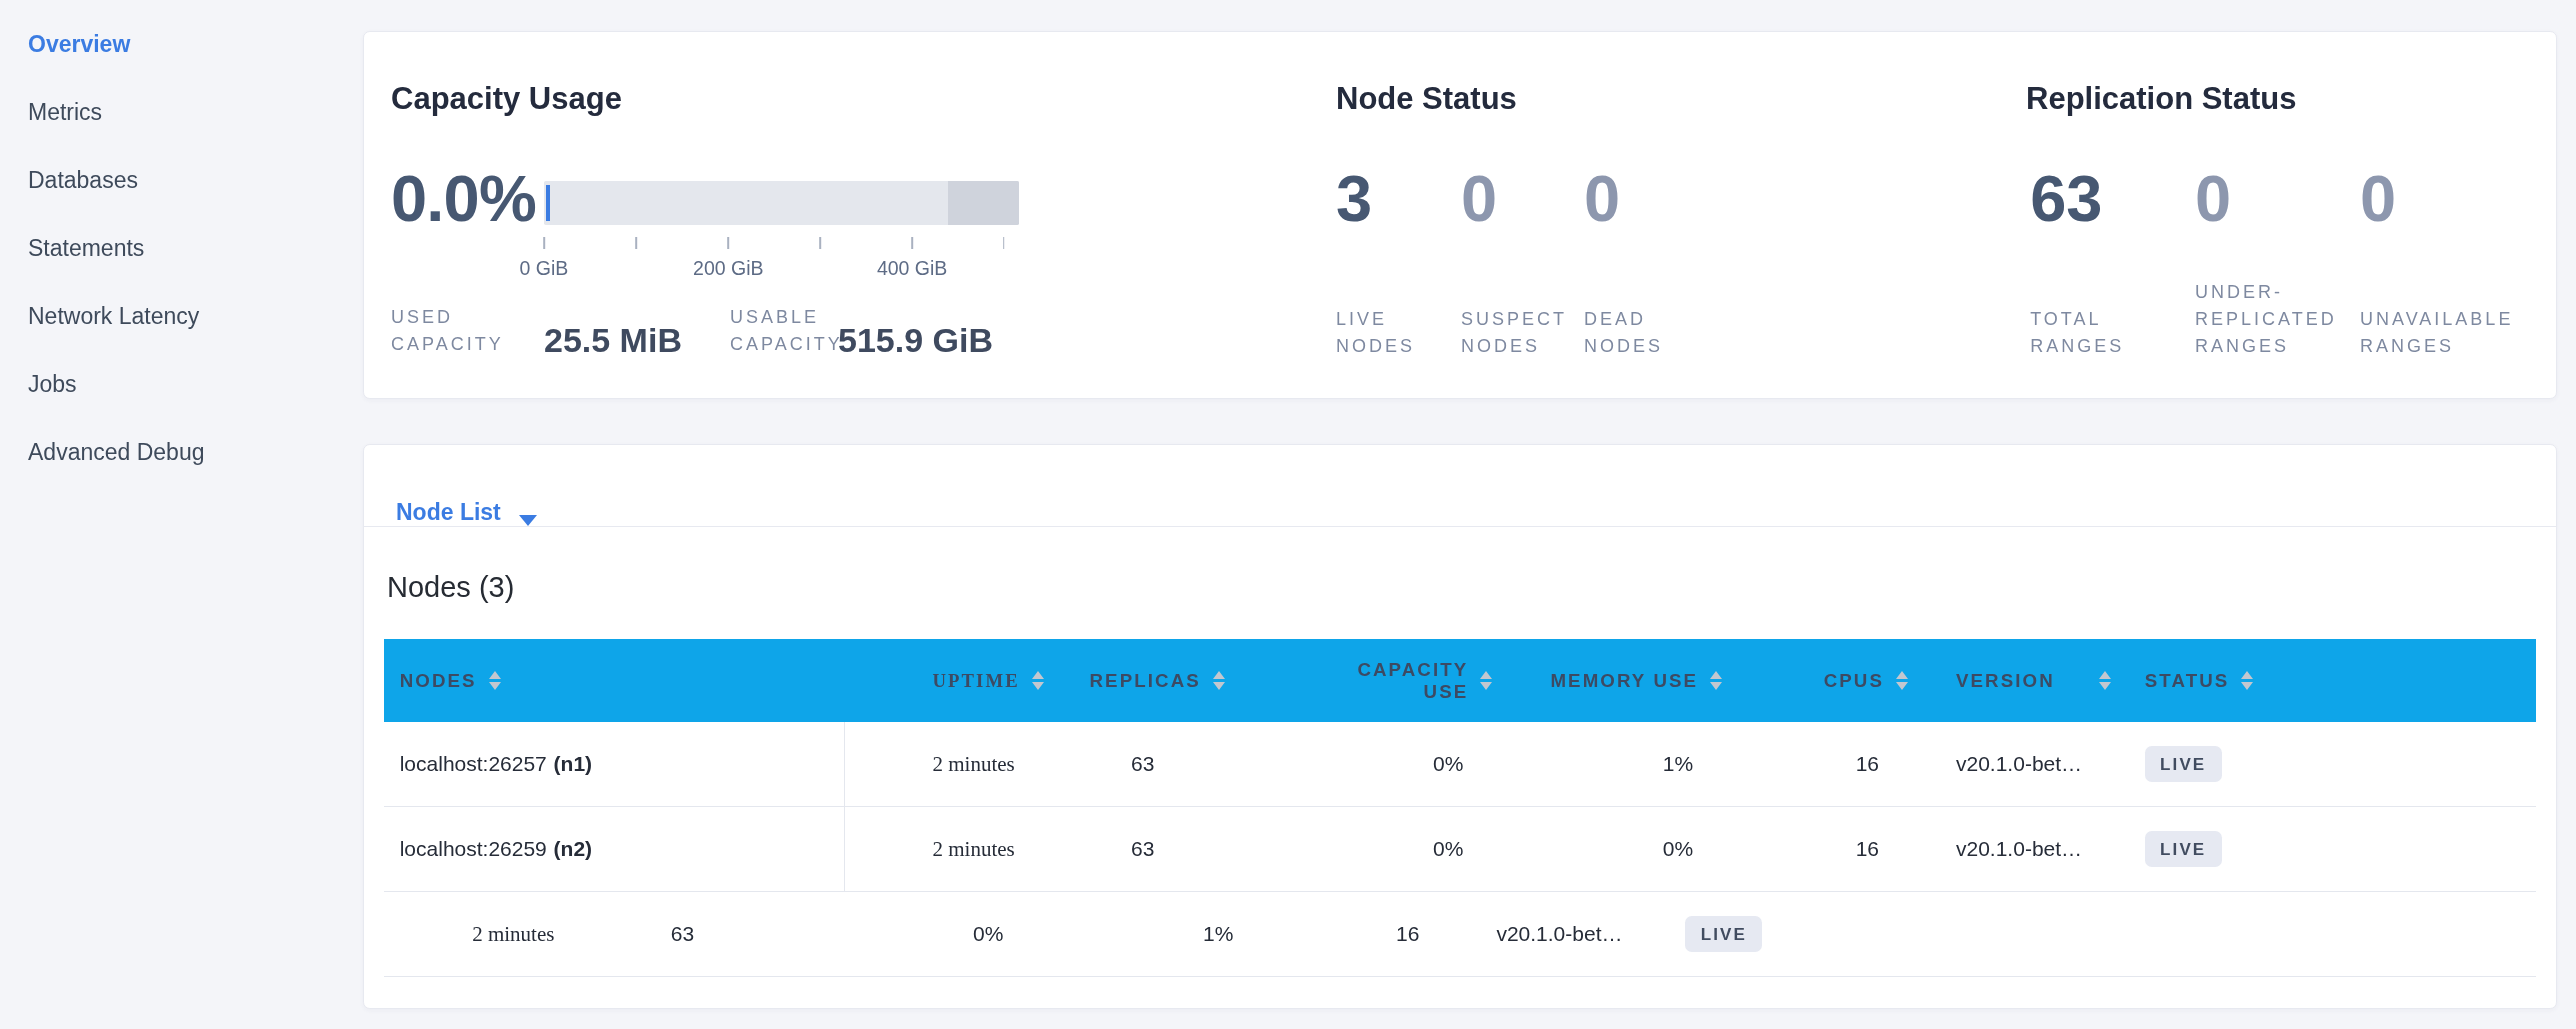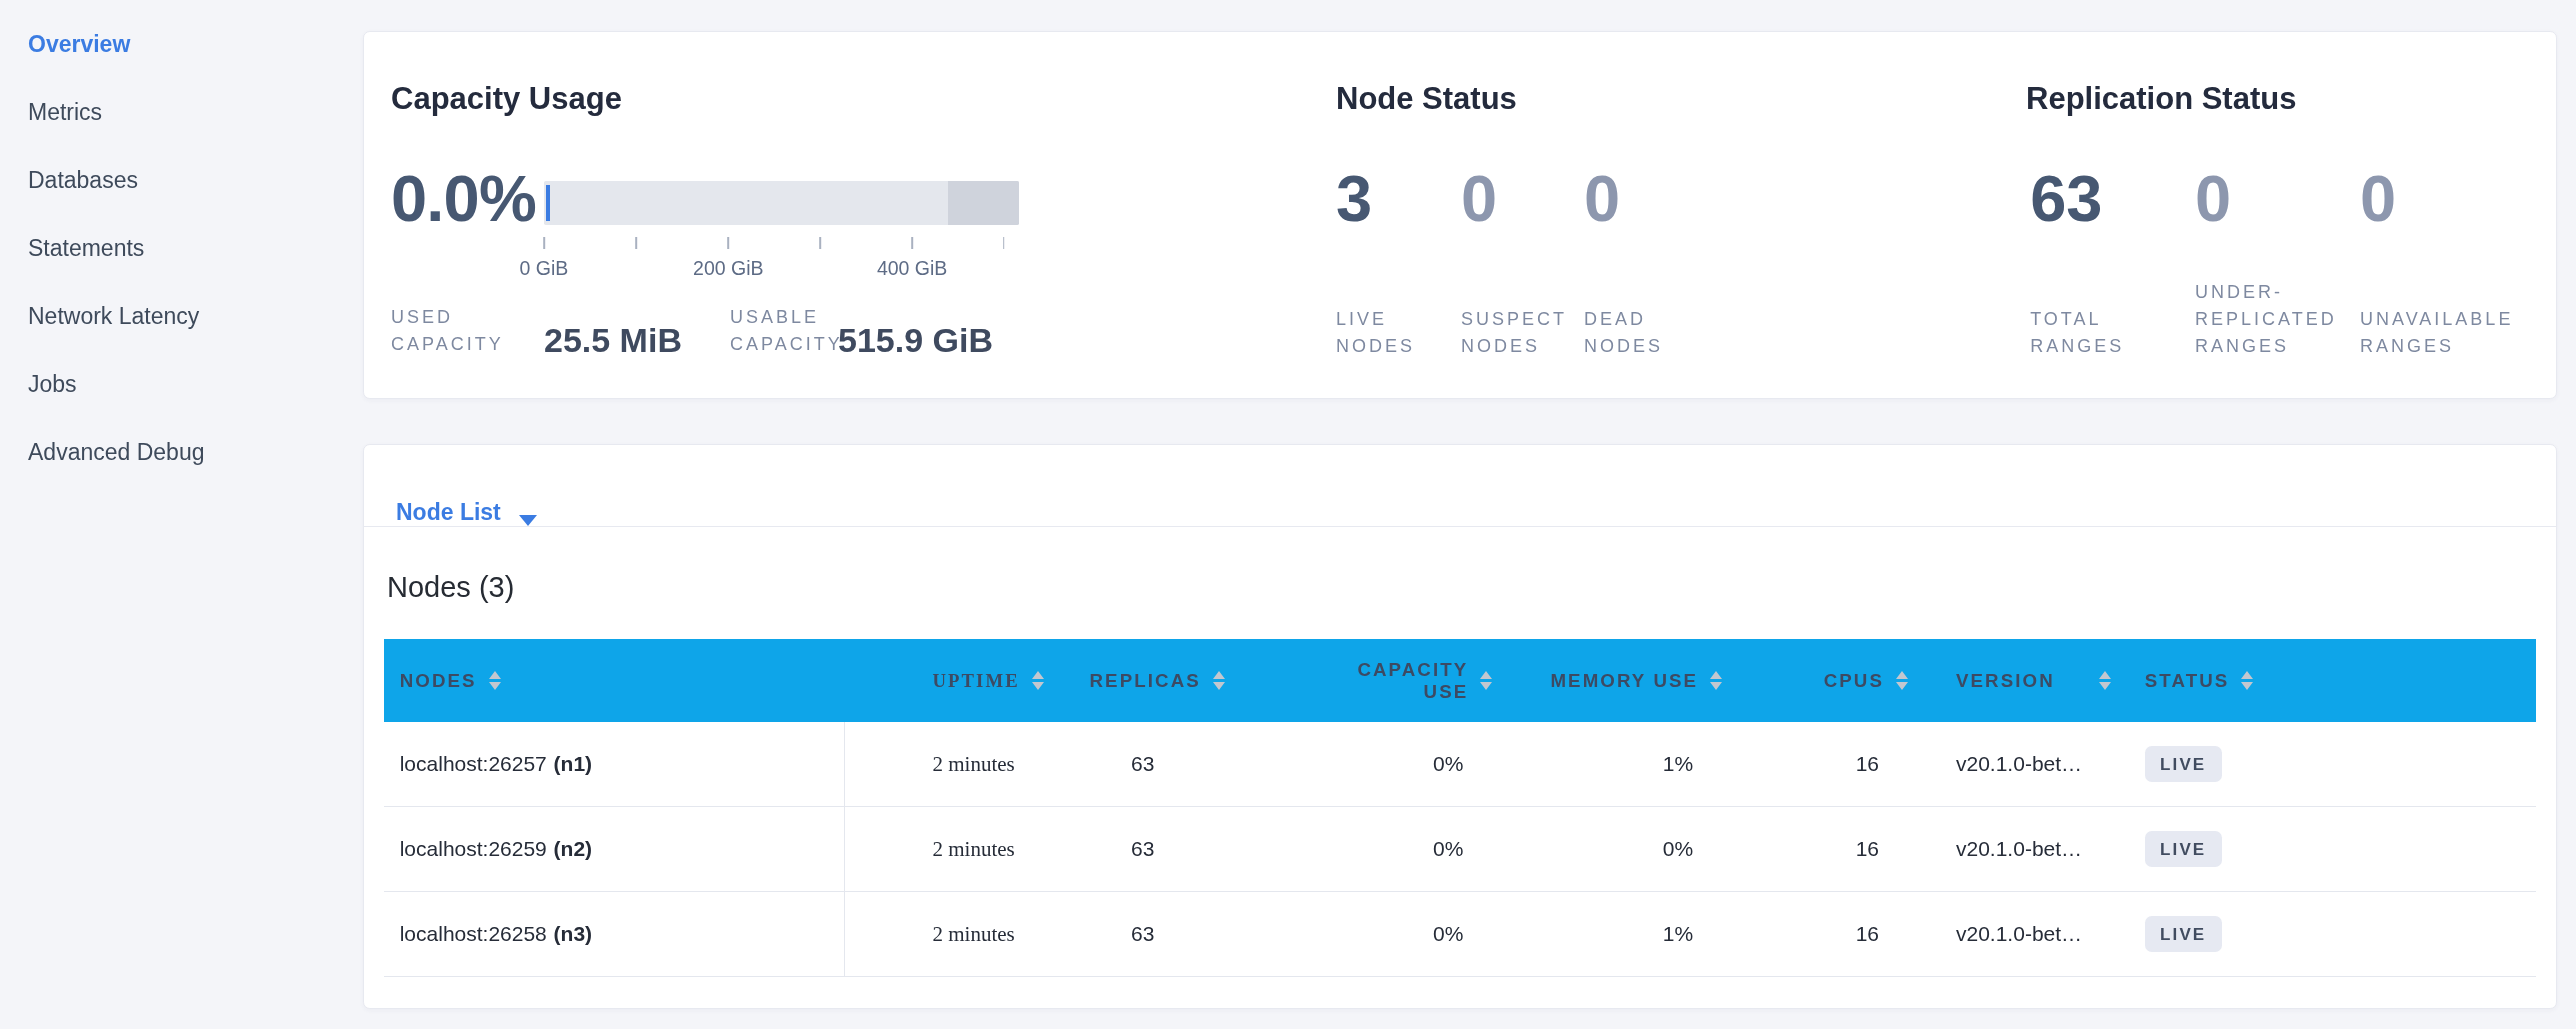--- a/index.html
+++ b/index.html
@@ -250,24 +250,20 @@
       <div class="td c4">0%</div>
       <div class="td c5">0%</div>
       <div class="td c6">16</div>
       <div class="td c7">v20.1.0-bet…</div>
       <div class="td c8">
         <span class="badge">LIVE</span>
       </div>
     </div>
 
     <div class="tr">
-      <div class="td c1 node-name">
-        <span>localhost:26258</span>
-          <b>(n3)</b>
-      </div>
       <div class="td c2">2 minutes</div>
       <div class="td c3">63</div>
       <div class="td c4">0%</div>
       <div class="td c5">1%</div>
       <div class="td c6">16</div>
       <div class="td c7">v20.1.0-bet…</div>
       <div class="td c8">
         <span class="badge">LIVE</span>
       </div>
     </div>

